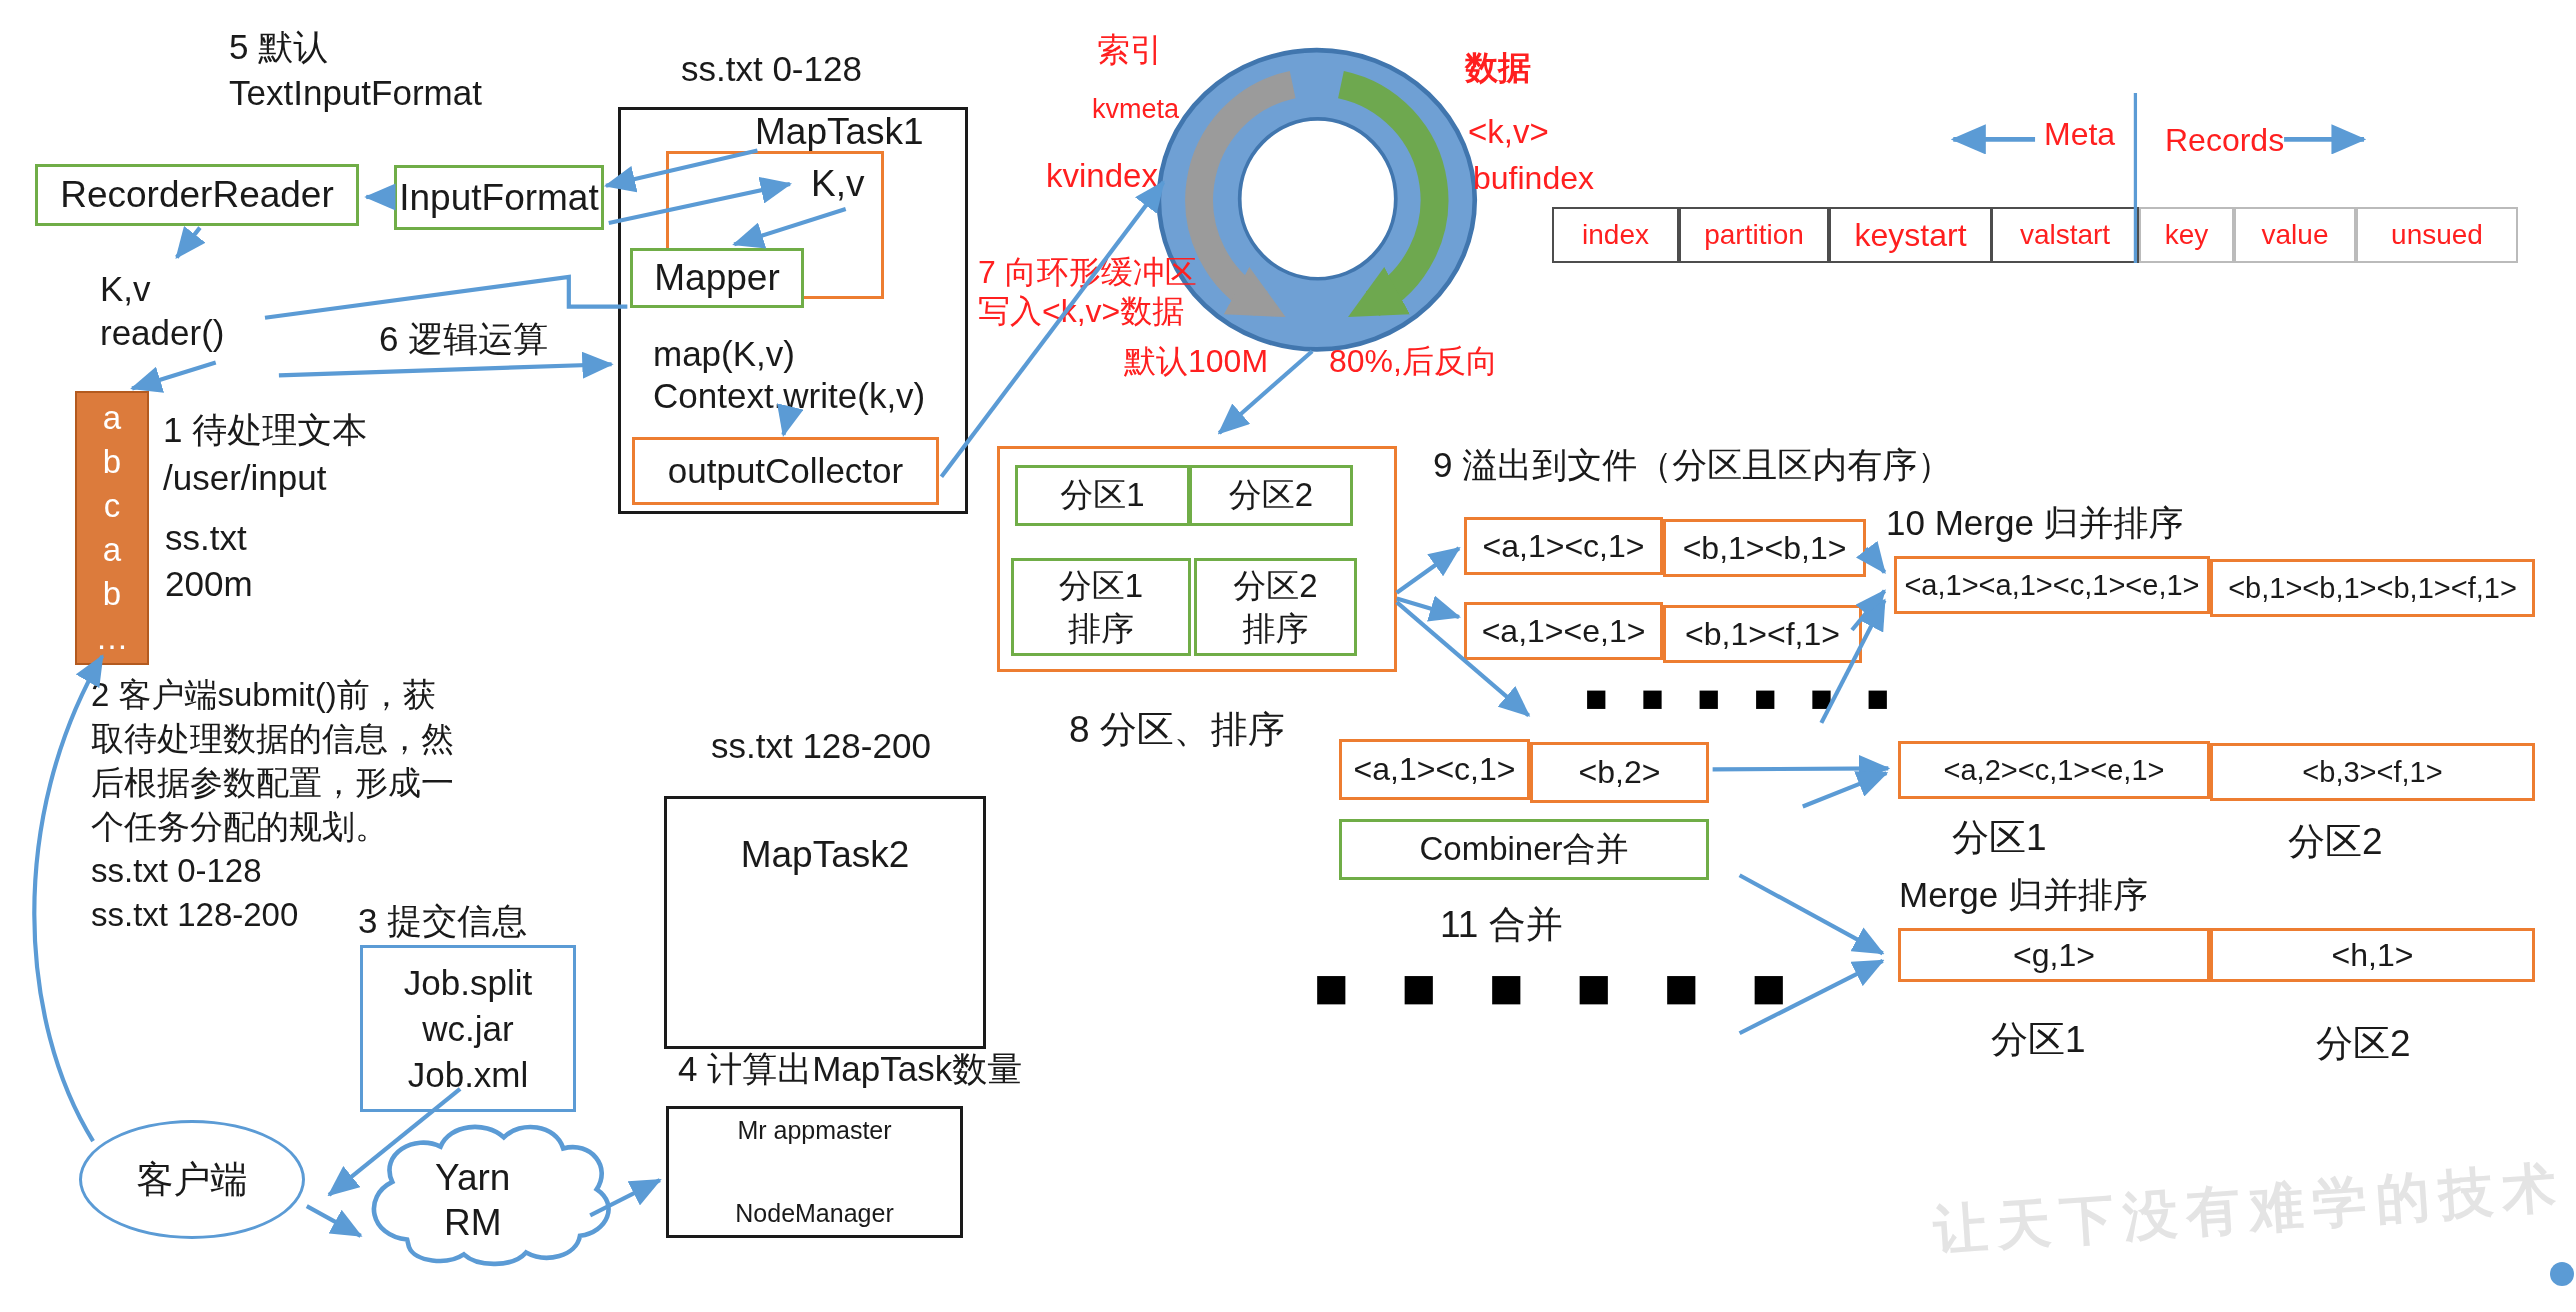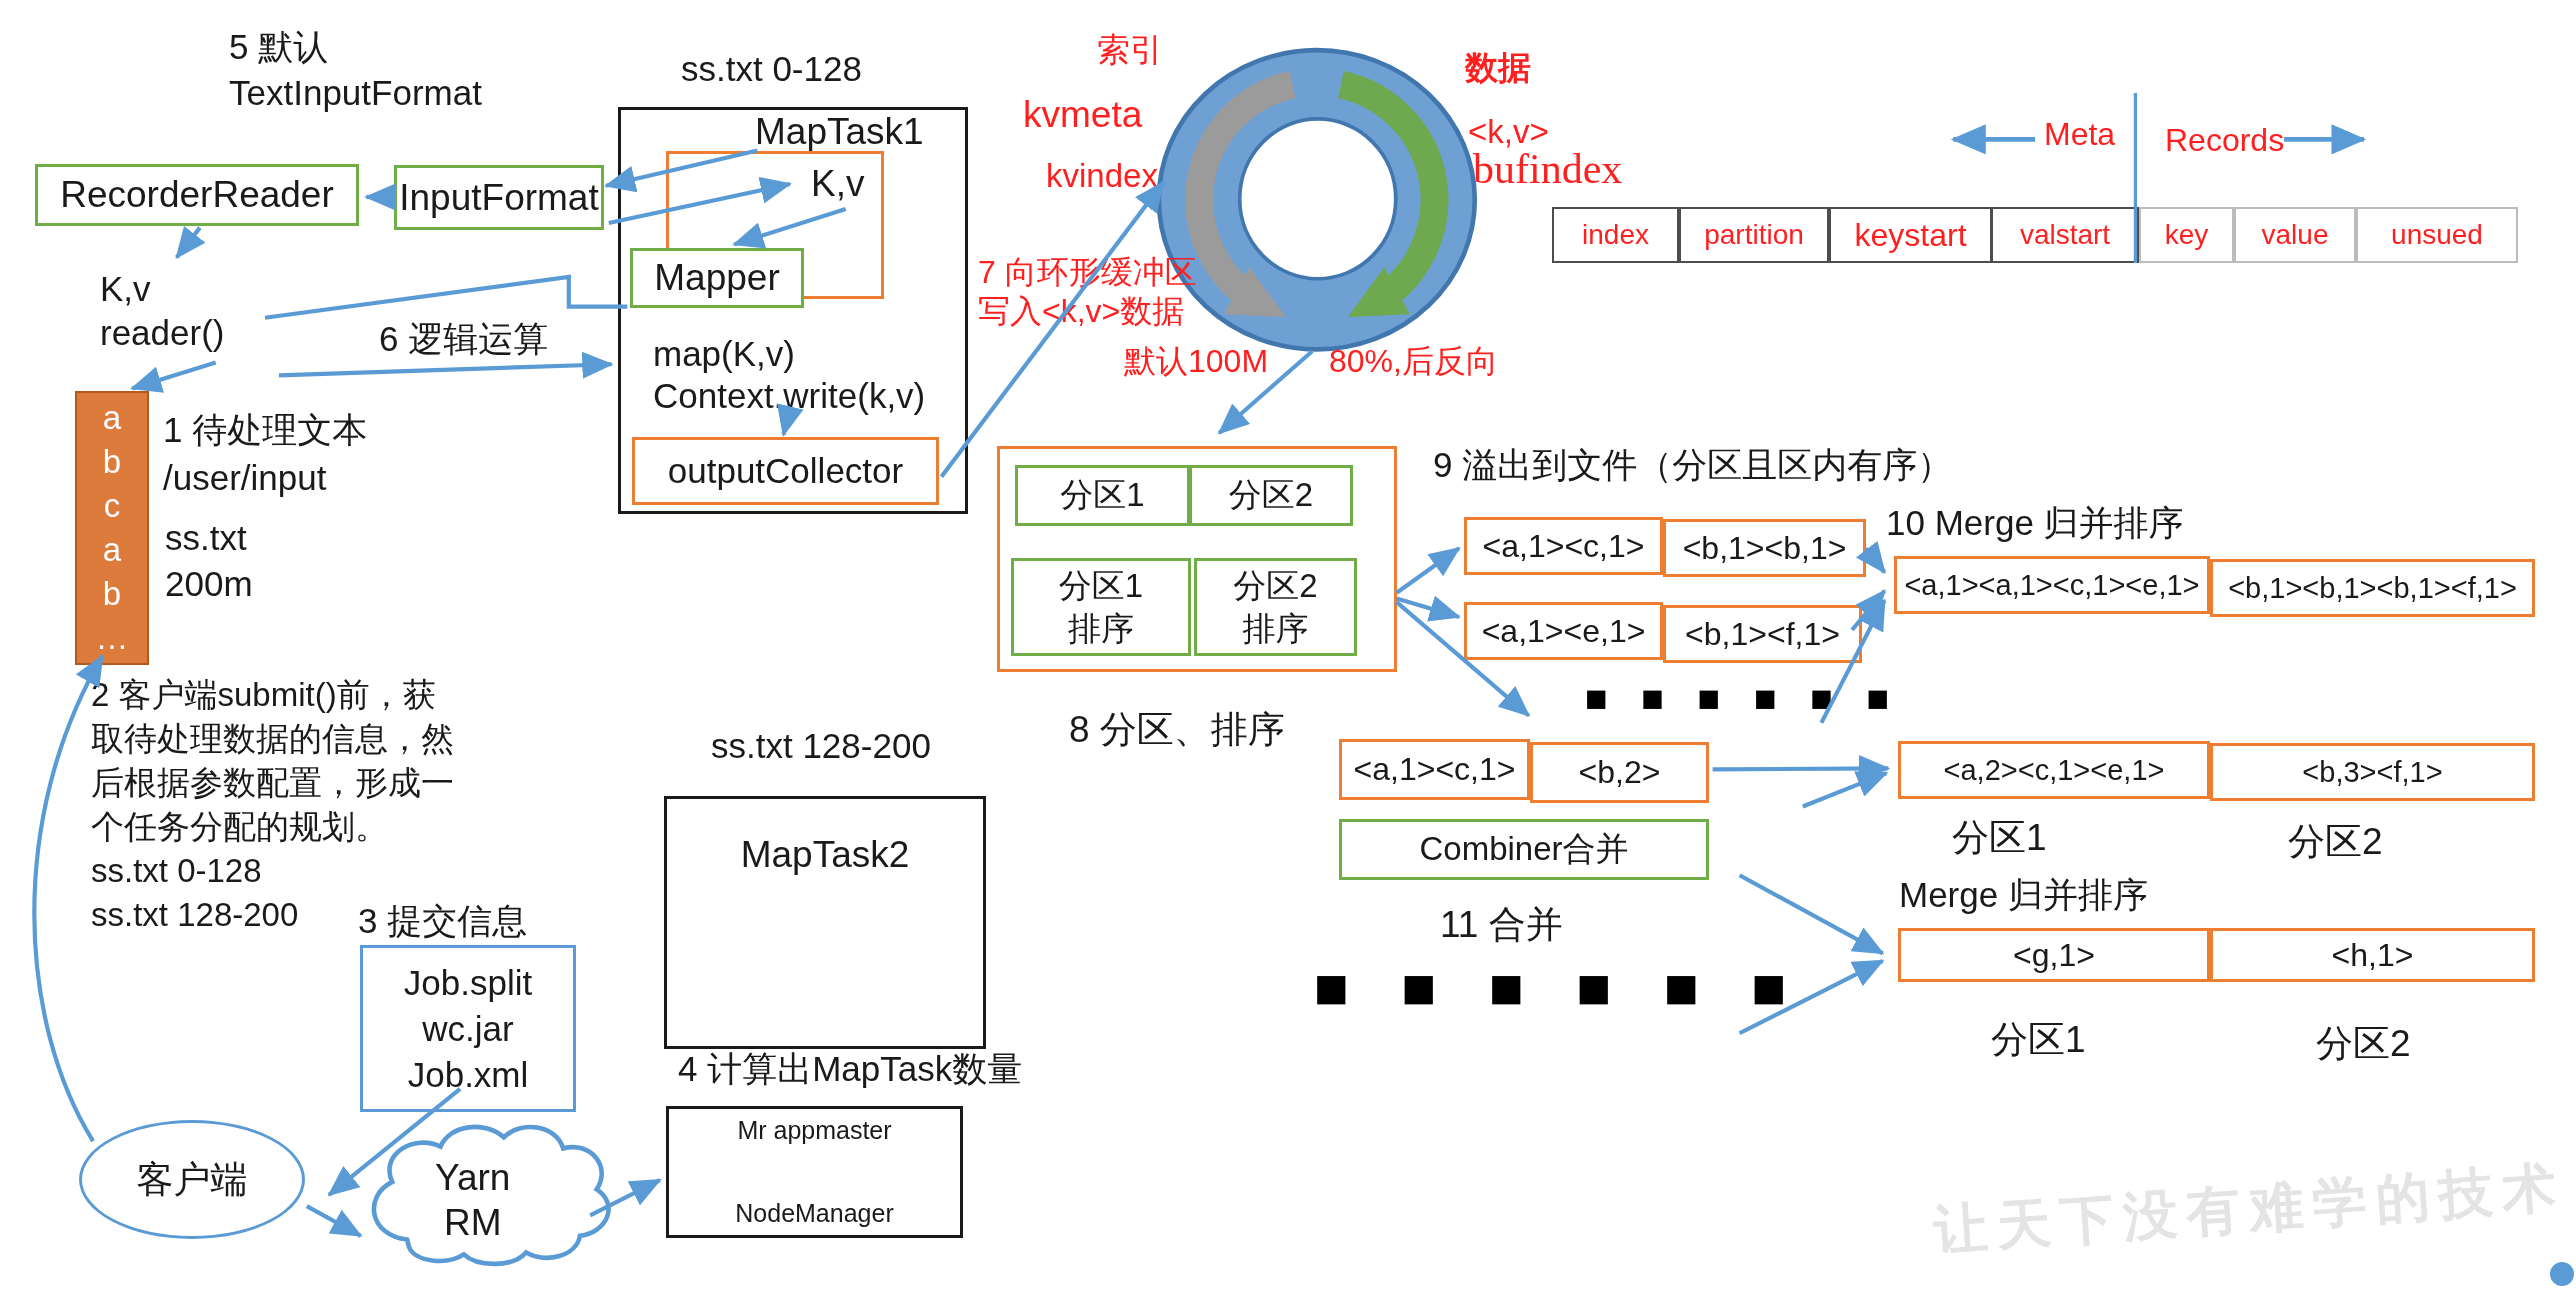--- a/index.html
+++ b/index.html
@@ -111,25 +111,25 @@
   <div class="lbl content" style="left:678px;top:1048px;">4 计算出MapTask数量</div>
   <div class="box bbox content col" style="left:666px;top:1106px;width:297px;height:132px;font-size:25px;justify-content:space-between;padding:7.4px 0;gap:44px;">
     <span>Mr appmaster</span>
     <span>NodeManager</span>
   </div>
 
   <div class="lbl content" style="left:711px;top:725px;">ss.txt 128-200</div>
   <div class="box bbox content" style="left:664px;top:796px;width:322px;height:253px;align-items:flex-start;padding-top:35px;font-size:37px;">MapTask2</div>
 
   <div class="lbl red content" style="left:1097px;top:30px;font-size:33px;">索引</div>
-  <div class="lbl red content" style="left:1023px;top:93px;font-size:37px;">kvmeta</div>
+  <div class="lbl red content" style="left:1092px;top:93px;font-size:27px;">kvmeta</div>
   <div class="lbl red content" style="left:1046px;top:156px;font-size:33px;">kvindex</div>
   <div class="lbl red content" style="left:1465px;top:48px;font-size:33px;font-weight:bold;">数据</div>
   <div class="lbl red content" style="left:1468px;top:112px;font-size:33px;">&lt;k,v&gt;</div>
-  <div class="lbl red content" style="left:1473px;top:144px;font-size:42px;font-family:Liberation Serif, serif;">bufindex</div>
+  <div class="lbl red content" style="left:1473px;top:159px;font-size:32px;">bufindex</div>
   <div class="lbl red content" style="left:978px;top:253px;font-size:32px;">7 向环形缓冲区</div>
   <div class="lbl red content" style="left:978px;top:292px;font-size:32px;">写入&lt;k,v&gt;数据</div>
   <div class="lbl red content" style="left:1124px;top:342px;font-size:32px;">默认100M</div>
   <div class="lbl red content" style="left:1329px;top:342px;font-size:32px;">80%,后反向</div>
 
   <div class="lbl red content" style="left:2044px;top:115px;font-size:32px;">Meta</div>
   <div class="lbl red content" style="left:2165px;top:121px;font-size:32px;">Records</div>
   <div class="box content red" style="left:1552px;top:207px;width:127px;height:56px;border:2.8px solid #4d4d4d;font-size:28px;">index</div>
   <div class="box content red" style="left:1679px;top:207px;width:150px;height:56px;border:2.8px solid #4d4d4d;font-size:28px;">partition</div>
   <div class="box content red" style="left:1829px;top:207px;width:163px;height:56px;border:2.8px solid #4d4d4d;font-size:32px;">keystart</div>

